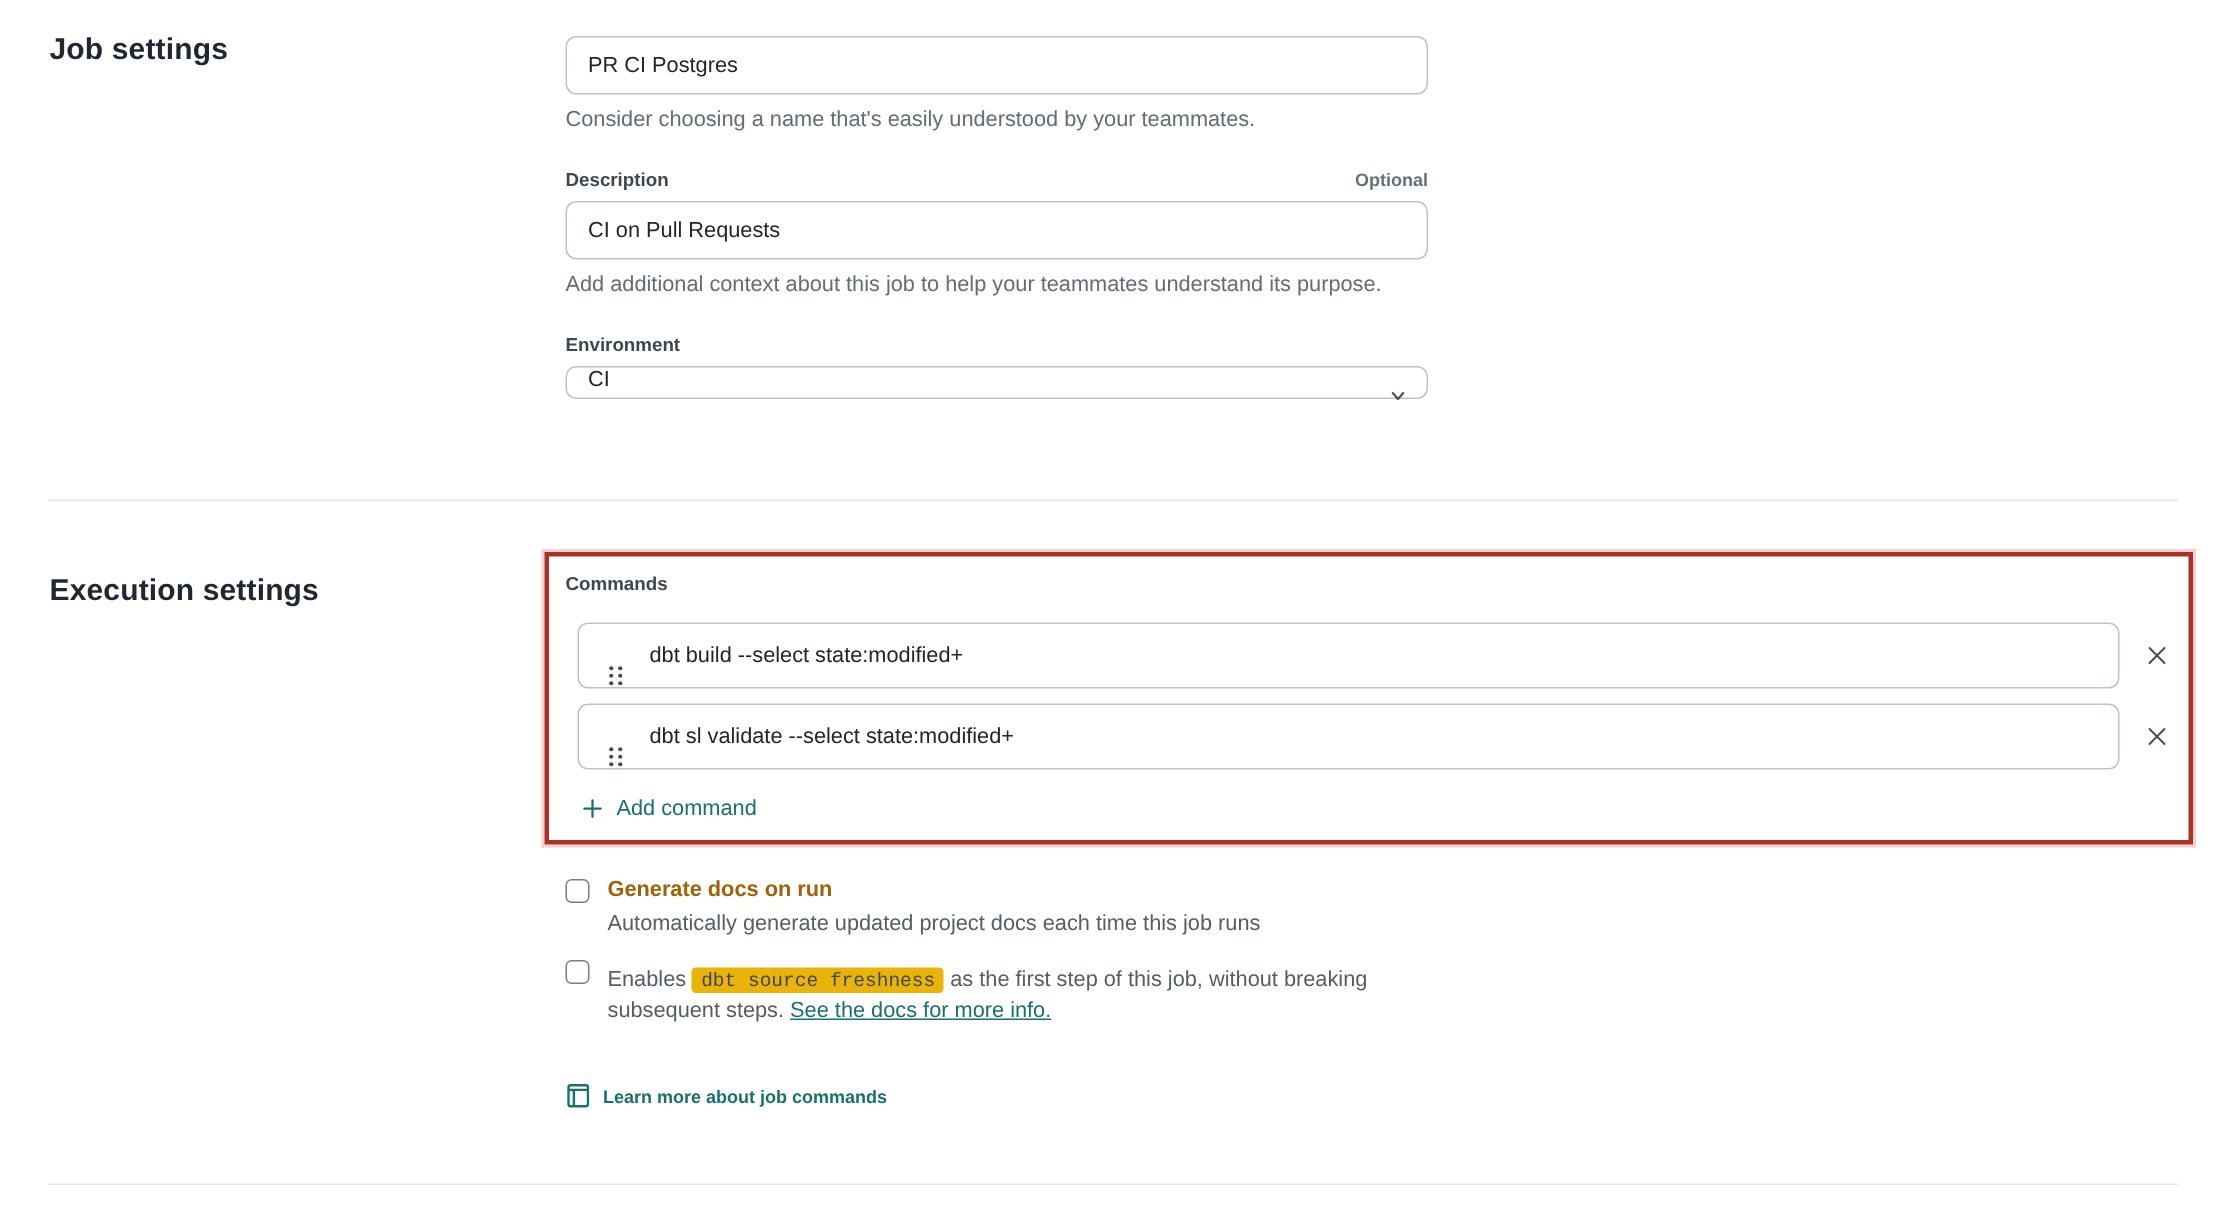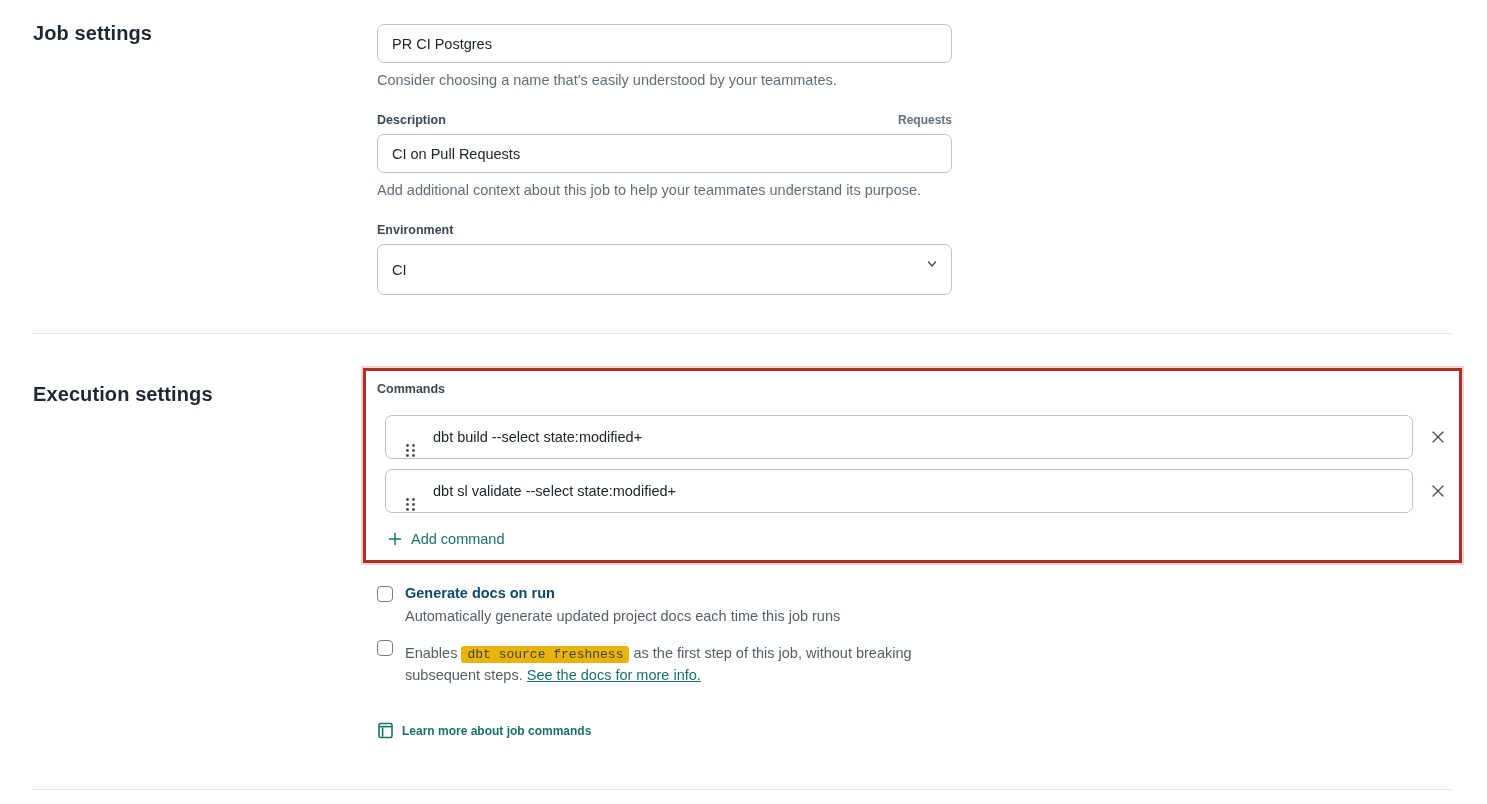--- a/index.html
+++ b/index.html
@@ -17,22 +17,22 @@
   }
   .optional-tag { font-size:12px; font-weight:700; color:#66707a; }
   .text-input {
     width:100%; height:39px; border:1px solid #bcc2c9; border-radius:7px;
     padding:0 14px; font-size:14.5px; color:#20262e; background:#fff; outline:none;
     font-family:"Liberation Sans","DejaVu Sans",sans-serif;
   }
   .help-text { margin-top:9px; font-size:14.5px; color:#636d77; }
   .field-gap { height:25px; }
   .select-box {
-    position:relative; width:100%; height:51px; border:1px solid #bcc2c9; border-radius:7px;
-    display:flex; align-items:center; padding:0 14px; font-size:14.5px; color:#20262e; cursor:pointer; background:#fff;
+    position:relative; width:100%; height:22px; border:1px solid #bcc2c9; border-radius:7px;
+    display:flex; padding:0 14px; font-size:14.5px; color:#20262e; cursor:pointer; background:#fff;
   }
   .select-box svg { position:absolute; right:13px; top:13px; }
   .divider { position:absolute; left:32px; width:1420px; height:1px; background:#e5e7e9; }
 
   .red-box {
     position:absolute; left:363px; top:368px; width:1099px; height:195px;
     border:3px solid #ae2f25; box-shadow:0 0 0 2px #f0d2cf; background:#fff;
   }
   .commands-label { position:absolute; left:11px; top:11px; font-size:12.5px; font-weight:700; color:#3d4752; }
   .cmd-row { position:absolute; left:19px; display:flex; align-items:center; }
@@ -48,21 +48,21 @@
   .remove-btn { margin-left:15px; background:none; border:none; cursor:pointer; display:inline-flex; padding:2px; }
   .add-command {
     position:absolute; left:22px; top:160px; display:flex; align-items:center; gap:9px;
     color:#19706e; font-size:14.5px; cursor:pointer; background:none; border:none;
     font-family:"Liberation Sans","DejaVu Sans",sans-serif;
   }
   .check-row { position:absolute; left:377px; display:flex; gap:12px; }
   .checkbox {
     width:16px; height:16px; min-width:16px; border:1.6px solid #767f89; border-radius:4px; background:#fff; margin-top:1px; cursor:pointer;
   }
-  .check-label { font-size:14.5px; font-weight:700; color:#0c4a6e; line-height:17px; }
+  .check-label { font-size:14.5px; font-weight:700; color:#a16207; line-height:17px; }
   .check-desc { margin-top:4px; font-size:14.5px; color:#545e68; line-height:20px; }
   .check-desc.wrap { width:543px; }
   .code-chip {
     font-family:"Liberation Mono","DejaVu Sans Mono",monospace; font-size:13px; color:#3d4752;
     background:#eab308; border-radius:3px; padding:1px 6px;
   }
   .doc-link { color:#19706e; text-decoration:underline; cursor:pointer; }
   .learn-more {
     position:absolute; left:378px; top:722px; display:flex; align-items:center; gap:9px;
     color:#19706e; font-size:12px; font-weight:700; cursor:pointer; background:none; border:none;
@@ -77,21 +77,21 @@
   <h2 class="section-heading" style="top:22px;">Job settings</h2>
 
   <div class="form-col">
     <input class="text-input" type="text" value="PR CI Postgres" style="">
     <div class="help-text">Consider choosing a name that's easily understood by your teammates.</div>
 
     <div class="field-gap"></div>
 
     <div class="field-label">
       <span>Description</span>
-      <span class="optional-tag">Requests</span>
+      <span class="optional-tag">Optional</span>
     </div>
     <input class="text-input" type="text" value="CI on Pull Requests" style="">
     <div class="help-text">Add additional context about this job to help your teammates understand its purpose.</div>
 
     <div class="field-gap"></div>
 
     <div class="field-label">
       <span>Environment</span>
     </div>
     <div class="select-box">

